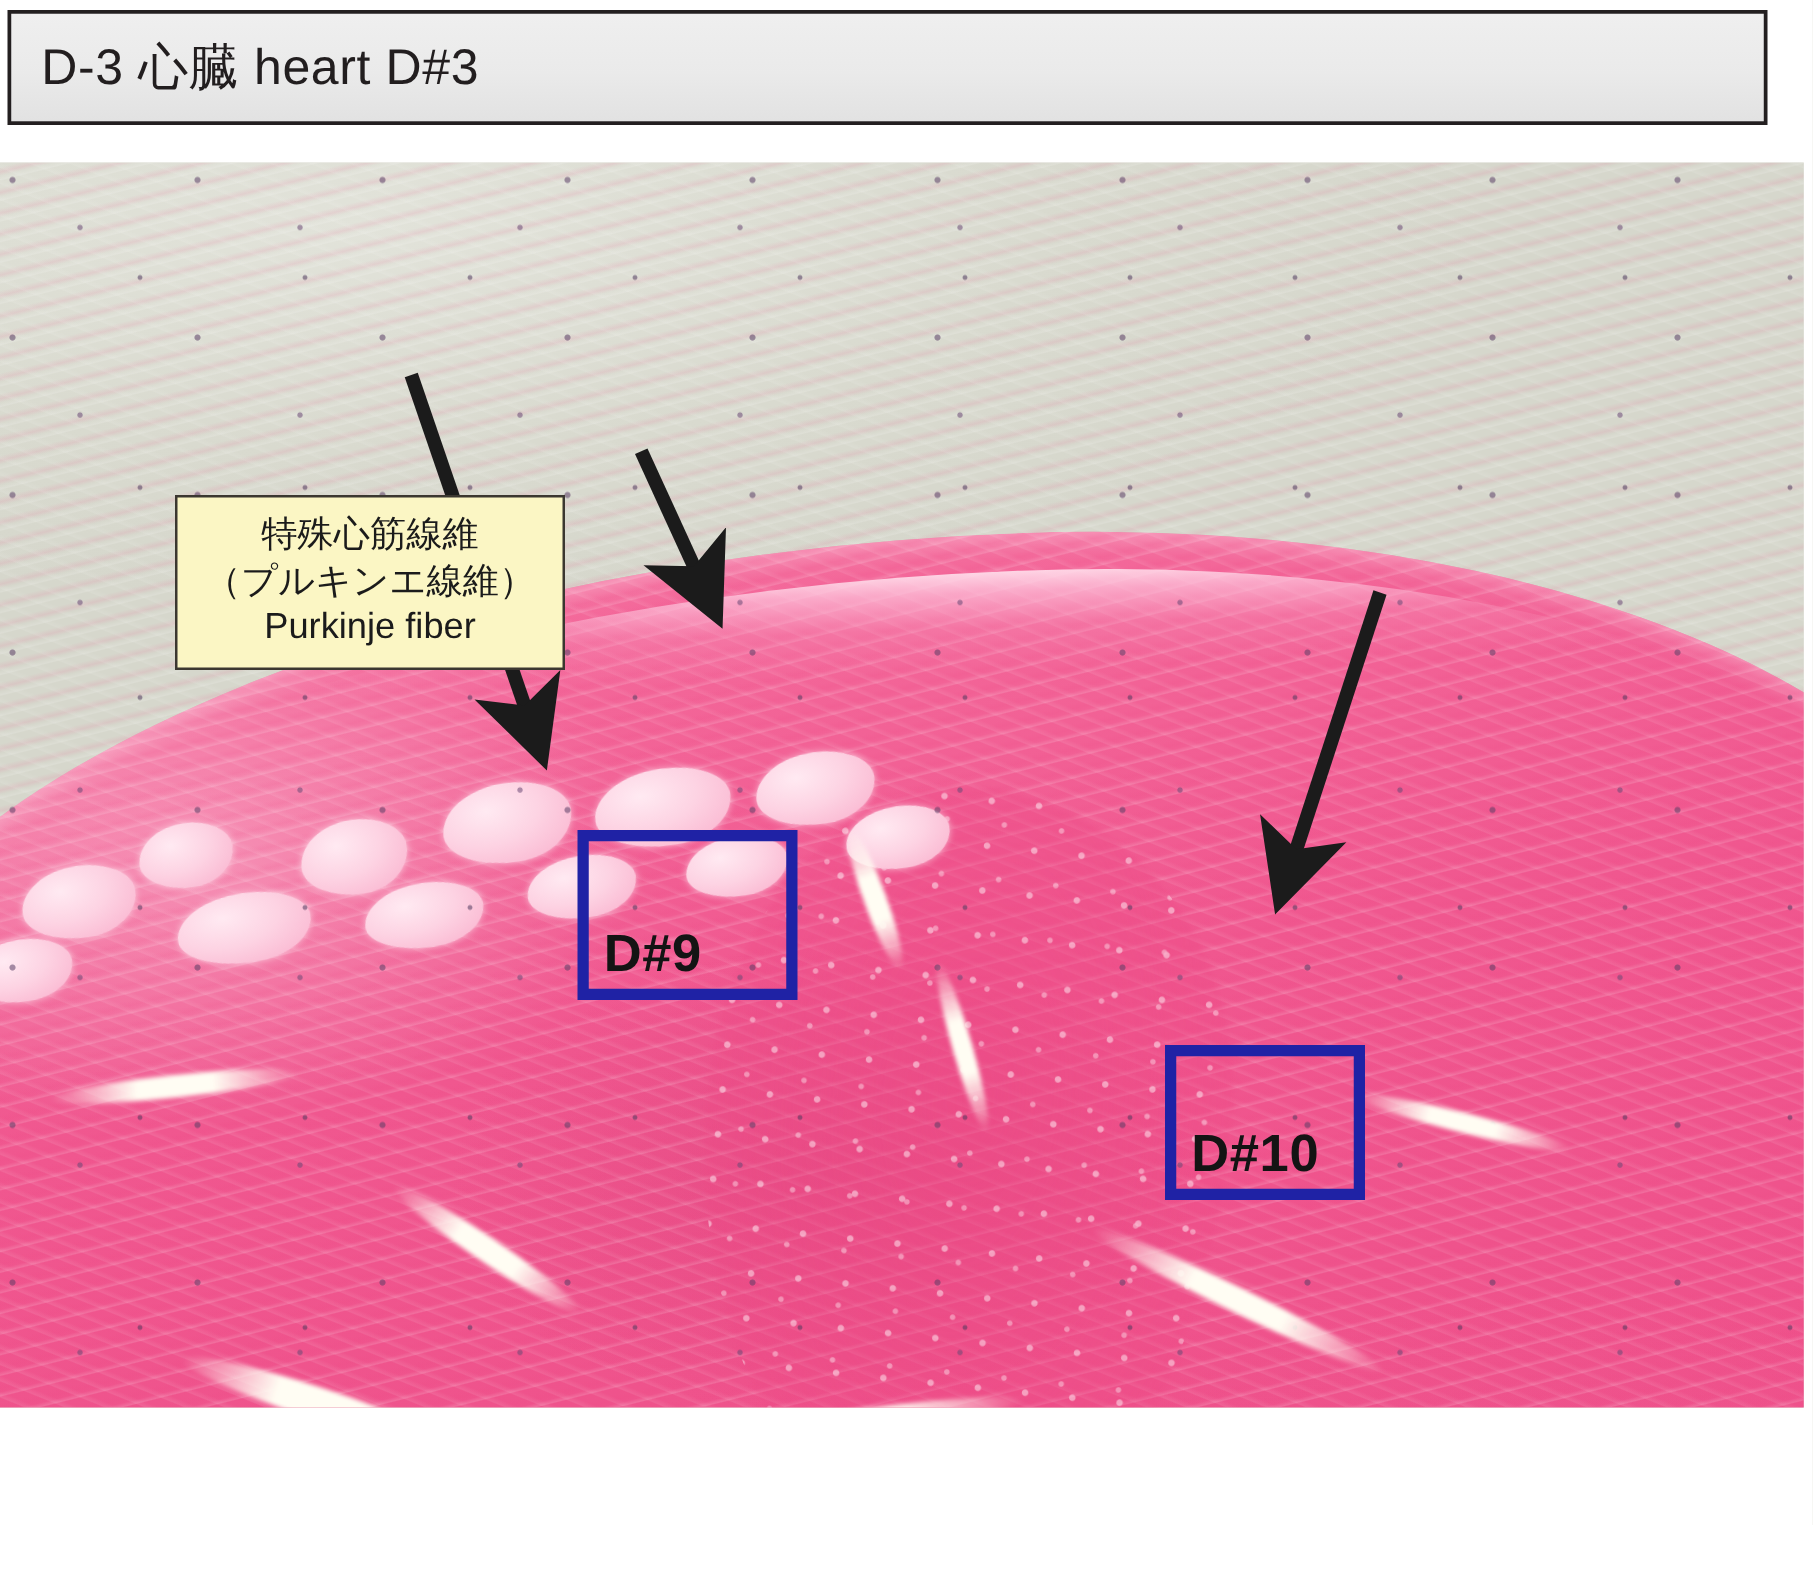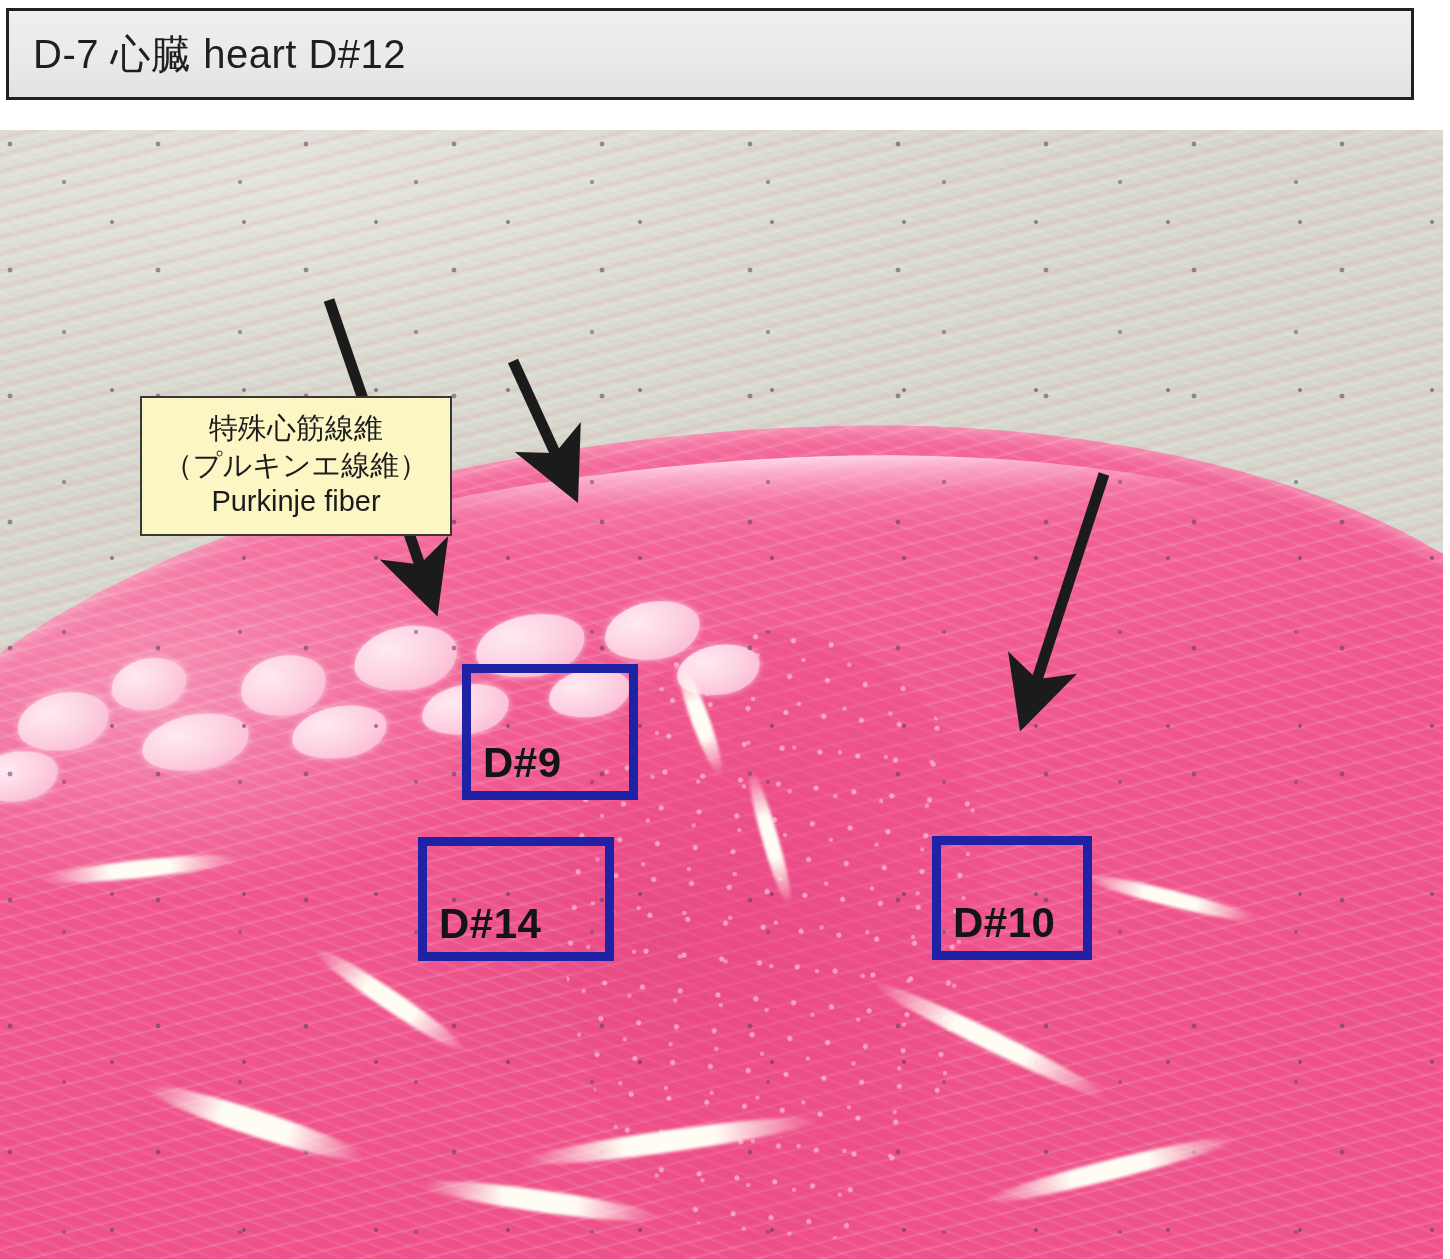--- a/index.html
+++ b/index.html
@@ -37,21 +37,21 @@
     white-space: nowrap;
     font-weight: 400;
   }
 
   
   #micrograph {
     position: absolute;
     left: 0;
     top: 130px;
     width: 1443px;
-    height: 1129px;
+    height: 996px;
     overflow: hidden;
     background: #dcdcd2;
   }
   
   .slide-bg {
     position: absolute;
     inset: 0;
     background:
       radial-gradient(ellipse 900px 300px at 20% 5%, #e2e3da 0%, #d9dacf 60%, #d6d7cc 100%);
   }
@@ -250,21 +250,21 @@
     letter-spacing: 0.5px;
   }
   #roi-d13 { left: 462px; top: 534px; width: 176px; height: 136px; }
   #roi-d14 { left: 418px; top: 707px; width: 196px; height: 124px; }
   #roi-d15 { left: 932px; top: 706px; width: 160px; height: 124px; }
 </style>
 </head>
 <body>
 
 <div id="header-bar">
-  <div id="header-title">D-7 心臓 heart D#12</div>
+  <div id="header-title">D-3 心臓 heart D#3</div>
 </div>
 
 <div id="micrograph">
 
   <div class="slide-bg"></div>
 
   <div class="tissue-wrap">
     <div class="tissue-dome"></div>
     <div class="striations"></div>
     <div class="striations b"></div>
@@ -319,20 +319,17 @@
 
   <div class="label-box" id="label-purkinje">特殊心筋線維
 （プルキンエ線維）
 Purkinje fiber</div>
 
 
 
   <div class="roi" id="roi-d13">
     <span class="roi-label">D#9</span>
   </div>
-  <div class="roi" id="roi-d14">
-    <span class="roi-label">D#14</span>
-  </div>
   <div class="roi" id="roi-d15">
     <span class="roi-label">D#10</span>
   </div>
 
 </div>
 
 </body></html>

